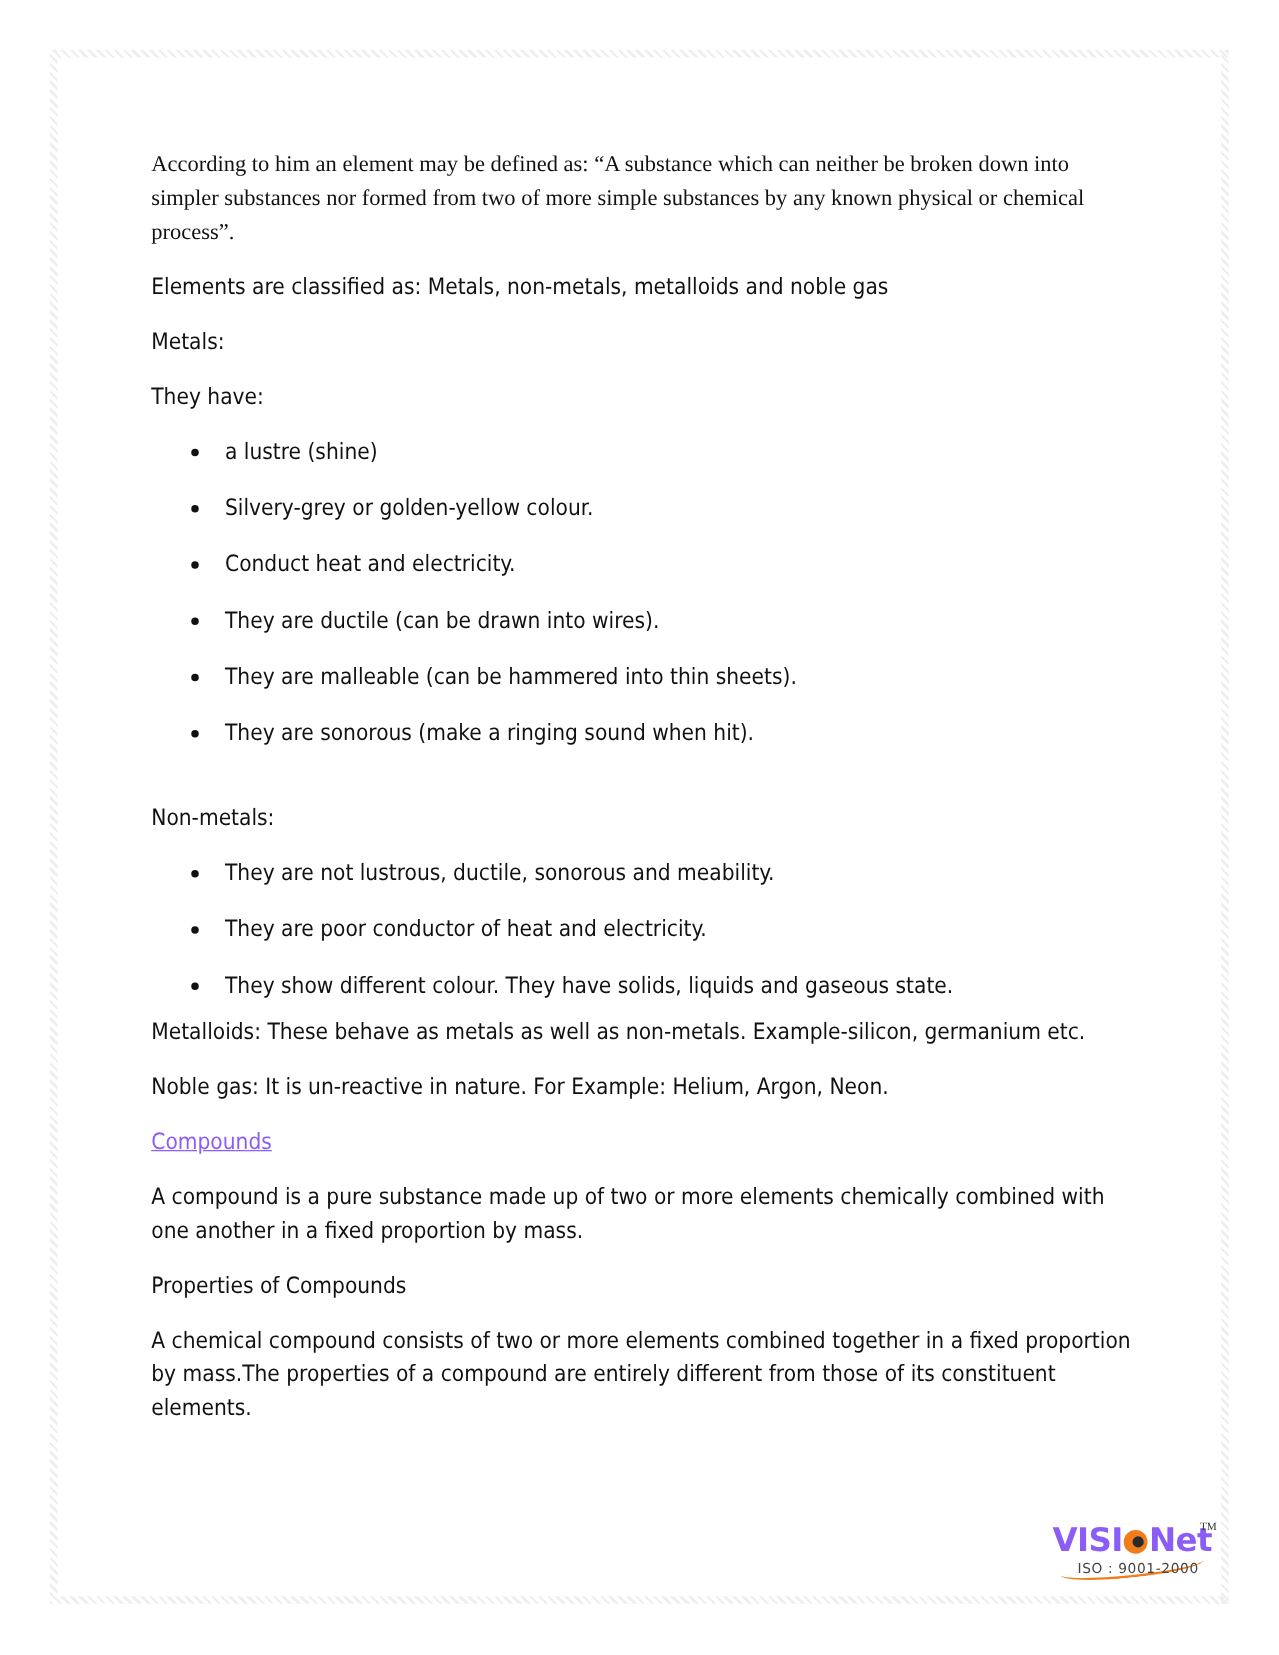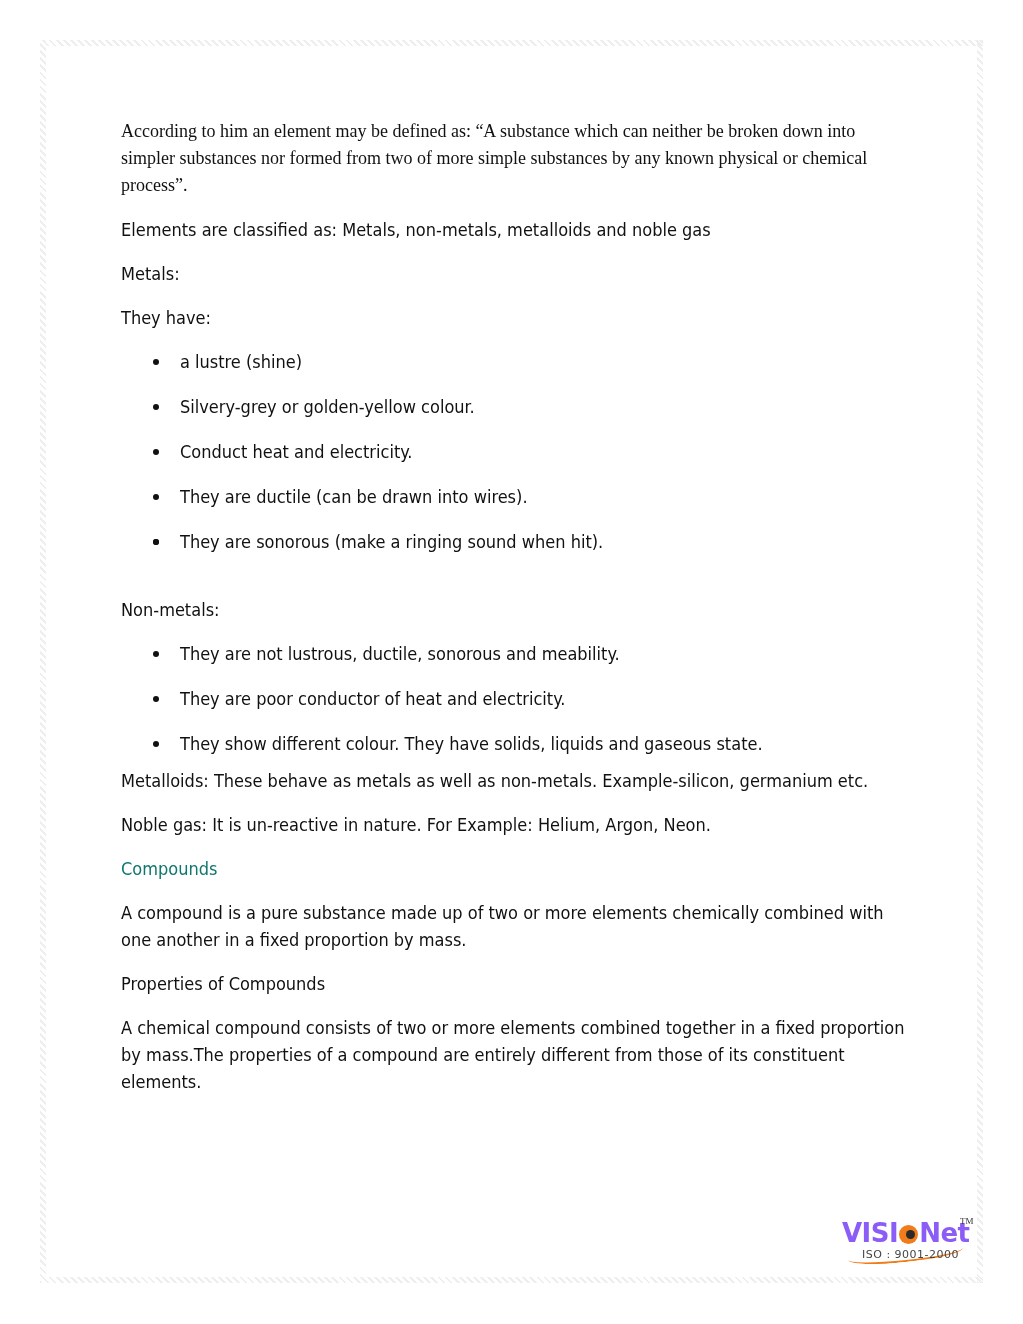--- a/index.html
+++ b/index.html
@@ -24,21 +24,21 @@
   .content p { margin: 0; }
   .p-intro { margin-bottom: 17px !important; font-family: Liberation Serif, serif; }
   .p-gap { margin-bottom: 17px !important; }
   ul.bullets { list-style: none; margin: 4px 0 0 0; padding: 0; }
   ul.bullets li { position: relative; padding-left: 59px; margin-bottom: 18px; }
   ul.bullets li .bullet {
     position: absolute; left: 32px; top: 11px; width: 6px; height: 6px; border-radius: 50%; background: #111;
   }
   .metal-list { margin-top: 0; }
   .spacer-big { height: 41px; }
-  .heading-red { color: #0f766e; }
+  .heading-red { color: #8b5cf6; text-decoration: underline; }
   .logo {
     position: absolute; left: 838px; top: 1216px; width: 140px; height: 52px;
     font-family: "DejaVu Sans", sans-serif;
   }
   .logo .brand {
     position: absolute; left: 4px; top: 2px; font-size: 26px; font-weight: bold; color: #8b5cf6; letter-spacing: -0.5px;
   }
   .logo .brand .eye {
     display: inline-block; width: 19px; height: 19px; border-radius: 50%; background: #f07c1a;
     position: relative; top: 2px; margin: 0 1px;
@@ -62,21 +62,21 @@
   <p class="p-intro"> According to him an element may be defined as: “A substance which can neither be broken down into simpler substances nor formed from two of more simple substances by any known physical or chemical process”.</p>
   <p class="p-gap">Elements are classified as: Metals, non-metals, metalloids and noble gas</p>
   <p class="p-gap">Metals:</p>
   <p class="p-gap">They have:</p>
 
   <ul class="bullets metal-list">
     <li><span class="bullet"></span><span>a lustre (shine)</span></li>
     <li><span class="bullet"></span><span>Silvery-grey or golden-yellow colour.</span></li>
     <li><span class="bullet"></span><span>Conduct heat and electricity.</span></li>
     <li><span class="bullet"></span><span>They are ductile (can be drawn into wires).</span></li>
-    <li><span class="bullet"></span></li>
+    <li><span class="bullet"></span><span>They are malleable (can be hammered into thin sheets).</span></li>
     <li style="margin-bottom:0"><span class="bullet"></span><span>They are sonorous (make a ringing sound when hit).</span></li>
   </ul>
 
   <div class="spacer-big"></div>
 
   <p class="p-gap">Non-metals:</p>
   <ul class="bullets">
     <li><span class="bullet"></span><span>They are not lustrous, ductile, sonorous and meability.</span></li>
     <li><span class="bullet"></span><span>They are poor conductor of heat and electricity.</span></li>
     <li style="margin-bottom:10px"><span class="bullet"></span><span>They show different colour. They have solids, liquids and gaseous state.</span></li>

